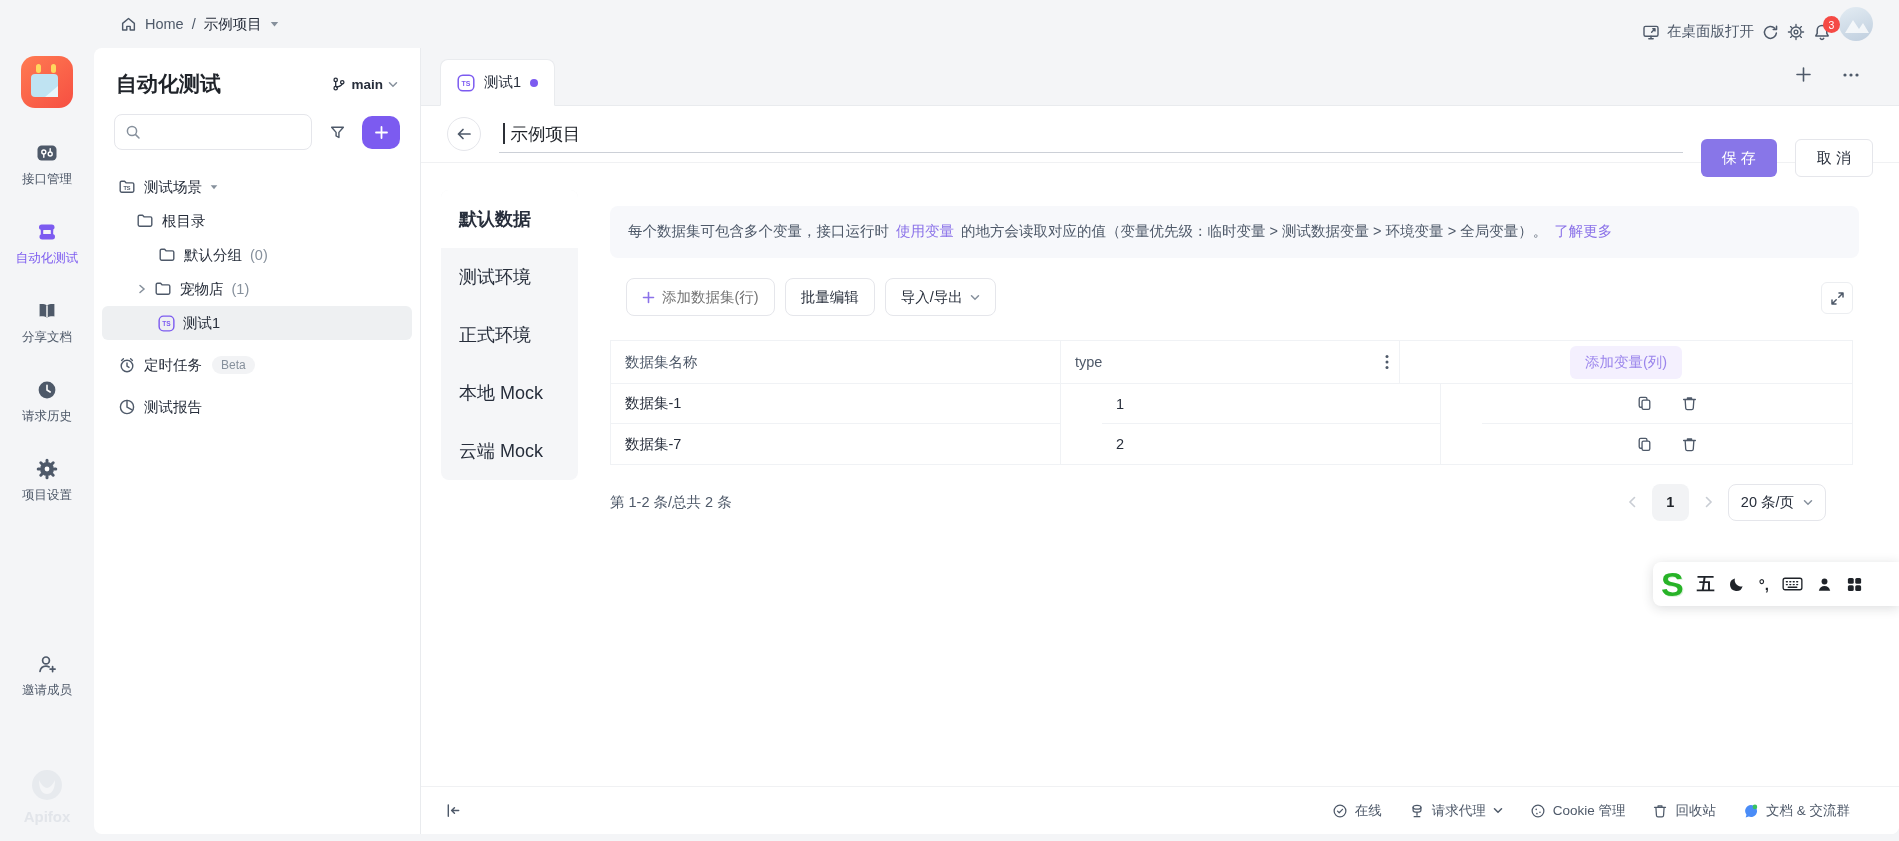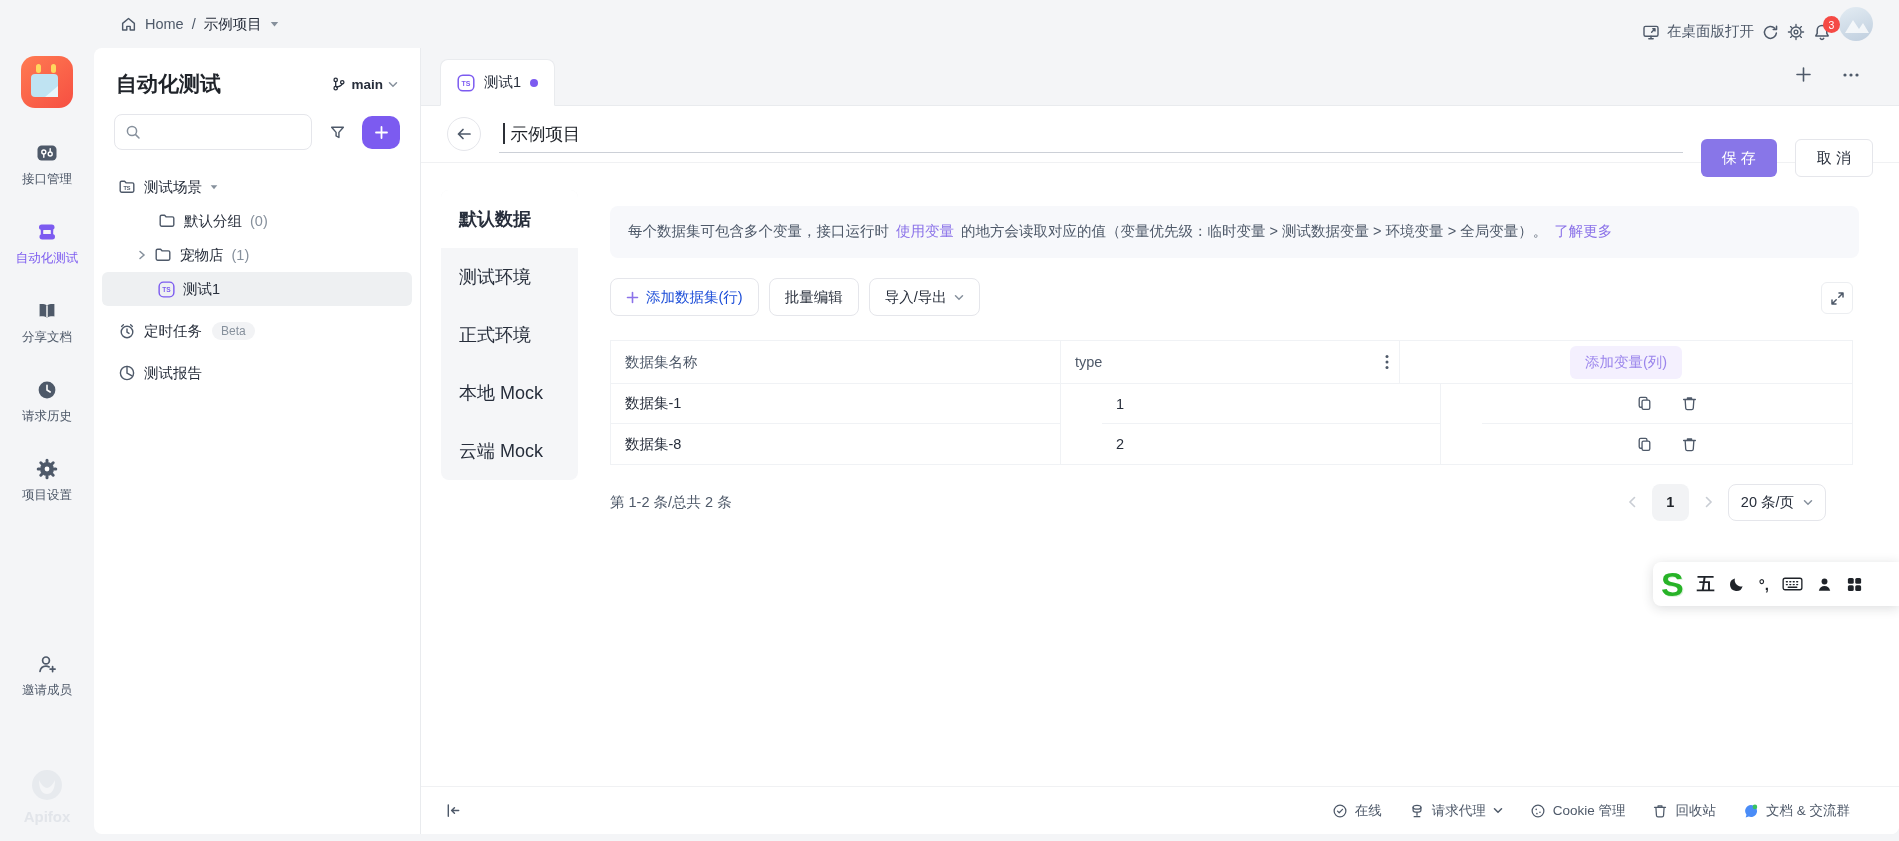--- a/index.html
+++ b/index.html
@@ -104,21 +104,21 @@
   .rtab.active { background:#fff; font-weight:600; }
 
   .banner { position:absolute; left:189px; right:40px; top:100px; background:#f7f8fb;
     border-radius:8px; padding:15px 18px; font-size:14.5px; color:#4e5969; line-height:1.5; }
   .blink { color:#8b72e9; cursor:pointer; margin:0 3px; }
 
   .toolbar { position:absolute; left:189px; top:172px; display:flex; gap:10px; }
   .tbtn { height:38px; padding:0 15px; border:1px solid #e5e6eb; border-radius:8px;
     background:#fff; display:flex; align-items:center; gap:7px; font-size:14.5px;
     color:#272e3b; cursor:pointer; }
-  .tbtn.purple { color:#1d4ed8; }
+  .tbtn.purple { color:#737373;margin-left:16px; }
   .expandbtn { position:absolute; right:46px; top:176px; width:32px; height:32px;
     border:1px solid #eceef1; border-radius:6px; display:flex; align-items:center;
     justify-content:center; color:#4e5969; cursor:pointer; }
 
   .dtable { position:absolute; left:189px; right:46px; top:234px;
     border:1px solid #f0f2f5; font-size:14.5px; }
   .trh, .trd { display:grid; grid-template-columns:450px 339px 1fr; }
   .trh { height:43px; color:#4e5969; }
   .trd { height:40px; color:#272e3b;gap:41px; }
   .cell { display:flex; align-items:center; padding:0 14px; border-bottom:1px solid #f0f2f5;
@@ -344,20 +344,28 @@
             <path d="M2.2 4.6c0-.8.6-1.4 1.4-1.4h3l1.6 1.7h6.2c.8 0 1.4.6 1.4 1.4v6.5c0 .8-.6 1.4-1.4 1.4H3.6c-.8 0-1.4-.6-1.4-1.4z"></path>
             <text x="9" y="12.2" font-size="5.6" font-weight="bold" fill="#4e5969" stroke="none" text-anchor="middle">TS</text>
           </svg>
       </span>
       <span>测试场景</span>
       <span class="i carat">
         <svg width="8" height="6" viewBox="0 0 9 6">
             <path d="M0.8 1h7.4L4.5 5.4z" fill="#86909c"></path>
           </svg>
       </span>
+    </div>
+    <div class="trow ind1">
+      <span class="i">
+        <svg width="18" height="18" viewBox="0 0 18 18" fill="none" stroke="#4e5969" stroke-width="1.4" stroke-linejoin="round">
+            <path d="M2.2 4.6c0-.8.6-1.4 1.4-1.4h3l1.6 1.7h6.2c.8 0 1.4.6 1.4 1.4v6.5c0 .8-.6 1.4-1.4 1.4H3.6c-.8 0-1.4-.6-1.4-1.4z"></path>
+          </svg>
+      </span>
+      <span>根目录</span>
     </div>
     <div class="trow ind2">
       <span class="i">
         <svg width="18" height="18" viewBox="0 0 18 18" fill="none" stroke="#4e5969" stroke-width="1.4" stroke-linejoin="round">
             <path d="M2.2 4.6c0-.8.6-1.4 1.4-1.4h3l1.6 1.7h6.2c.8 0 1.4.6 1.4 1.4v6.5c0 .8-.6 1.4-1.4 1.4H3.6c-.8 0-1.4-.6-1.4-1.4z"></path>
           </svg>
       </span>
       <span>默认分组</span>
       <span class="cnt">(0)</span>
     </div>
@@ -518,21 +526,21 @@
             </span>
             <span class="i">
               <svg width="17" height="17" viewBox="0 0 18 18" fill="none" stroke="#4e5969" stroke-width="1.4" stroke-linecap="round" stroke-linejoin="round">
                   <path d="M2.8 4.8h12.4M6.8 4.8V3.2h4.4v1.6M4.4 4.8l.6 9.2c.1.9.8 1.5 1.7 1.5h4.6c.9 0 1.6-.6 1.7-1.5l.6-9.2"></path>
                 </svg>
             </span>
           </span>
         </div>
       </div>
       <div class="trd">
-        <div class="cell">数据集-8</div>
+        <div class="cell">数据集-7</div>
         <div class="cell">2</div>
         <div class="cell last">
           <span class="rowicons">
             <span class="i">
               <svg width="17" height="17" viewBox="0 0 18 18" fill="none" stroke="#4e5969" stroke-width="1.4" stroke-linejoin="round">
                   <rect x="6.4" y="5.4" width="8.2" height="9.8" rx="1.6"></rect>
                   <path d="M11.6 5.4V4.2c0-.9-.7-1.6-1.6-1.6H5c-.9 0-1.6.7-1.6 1.6v7.2c0 .9.7 1.6 1.6 1.6h1.4"></path>
                 </svg>
             </span>
             <span class="i">

